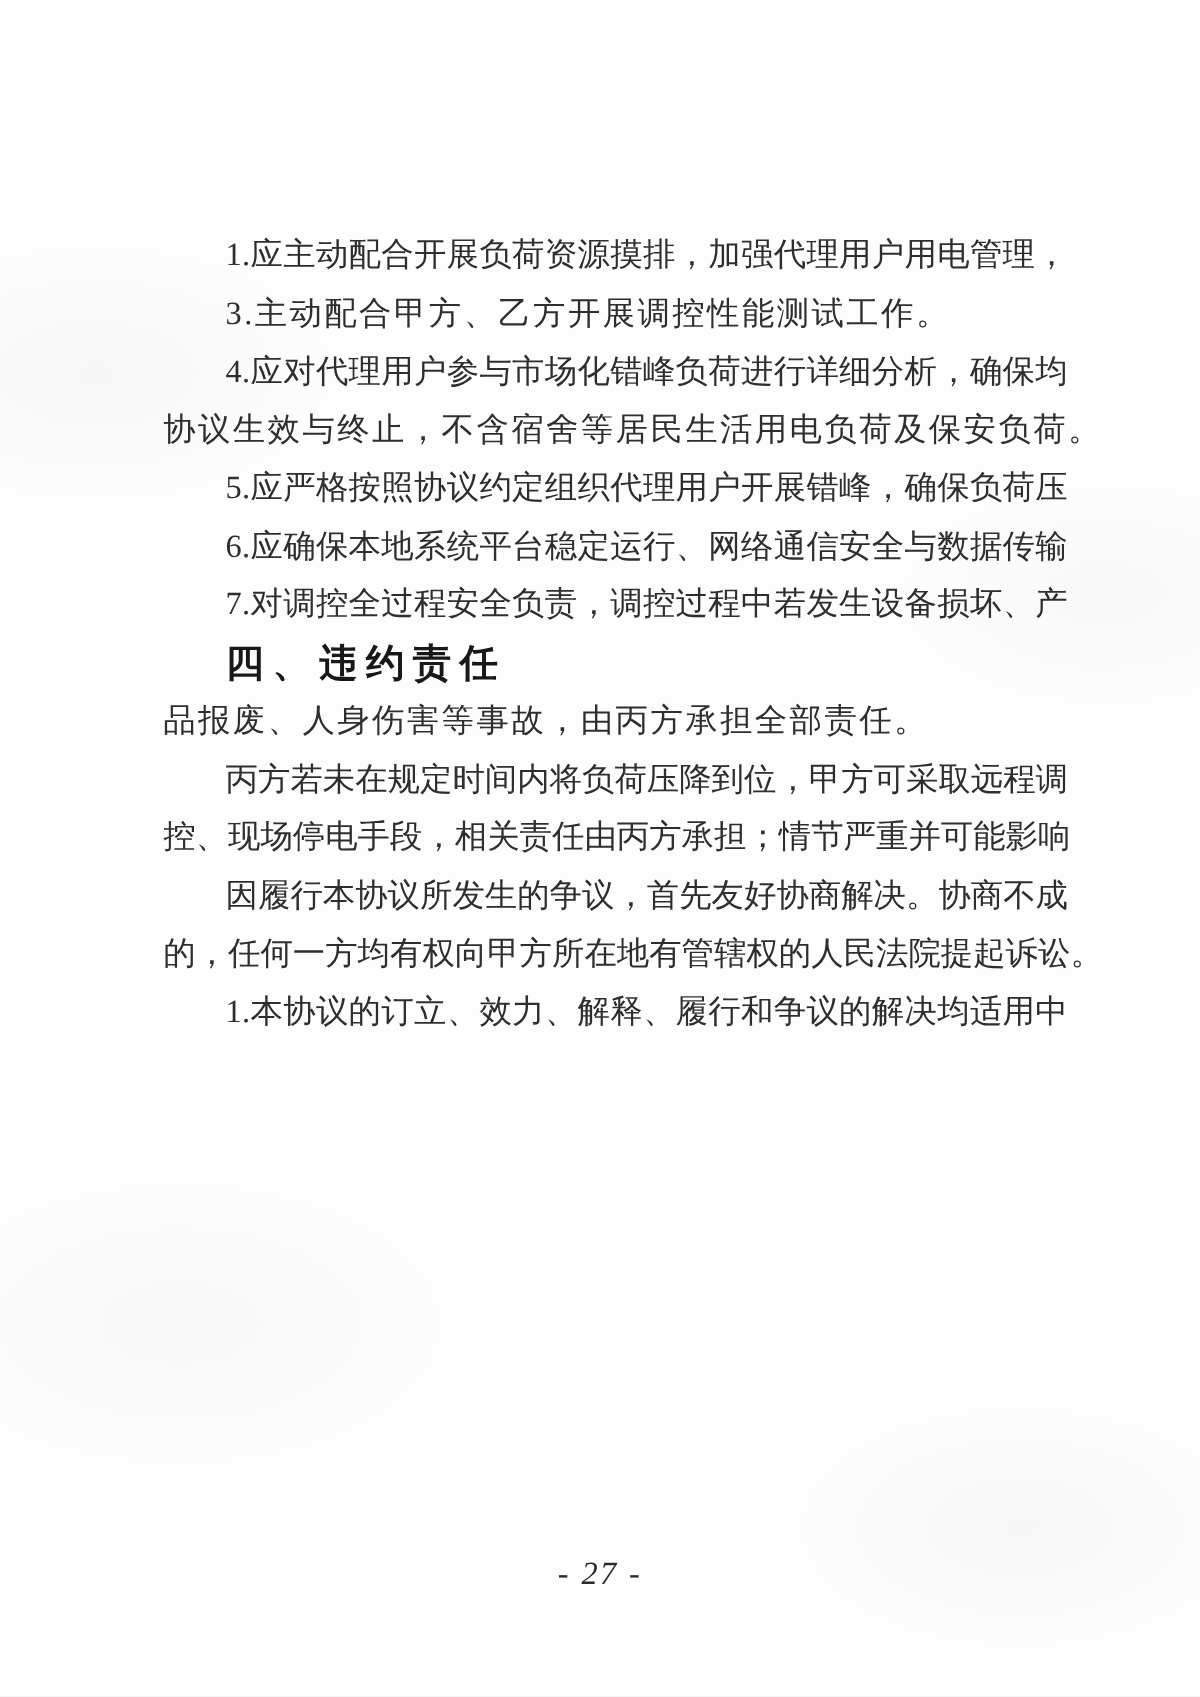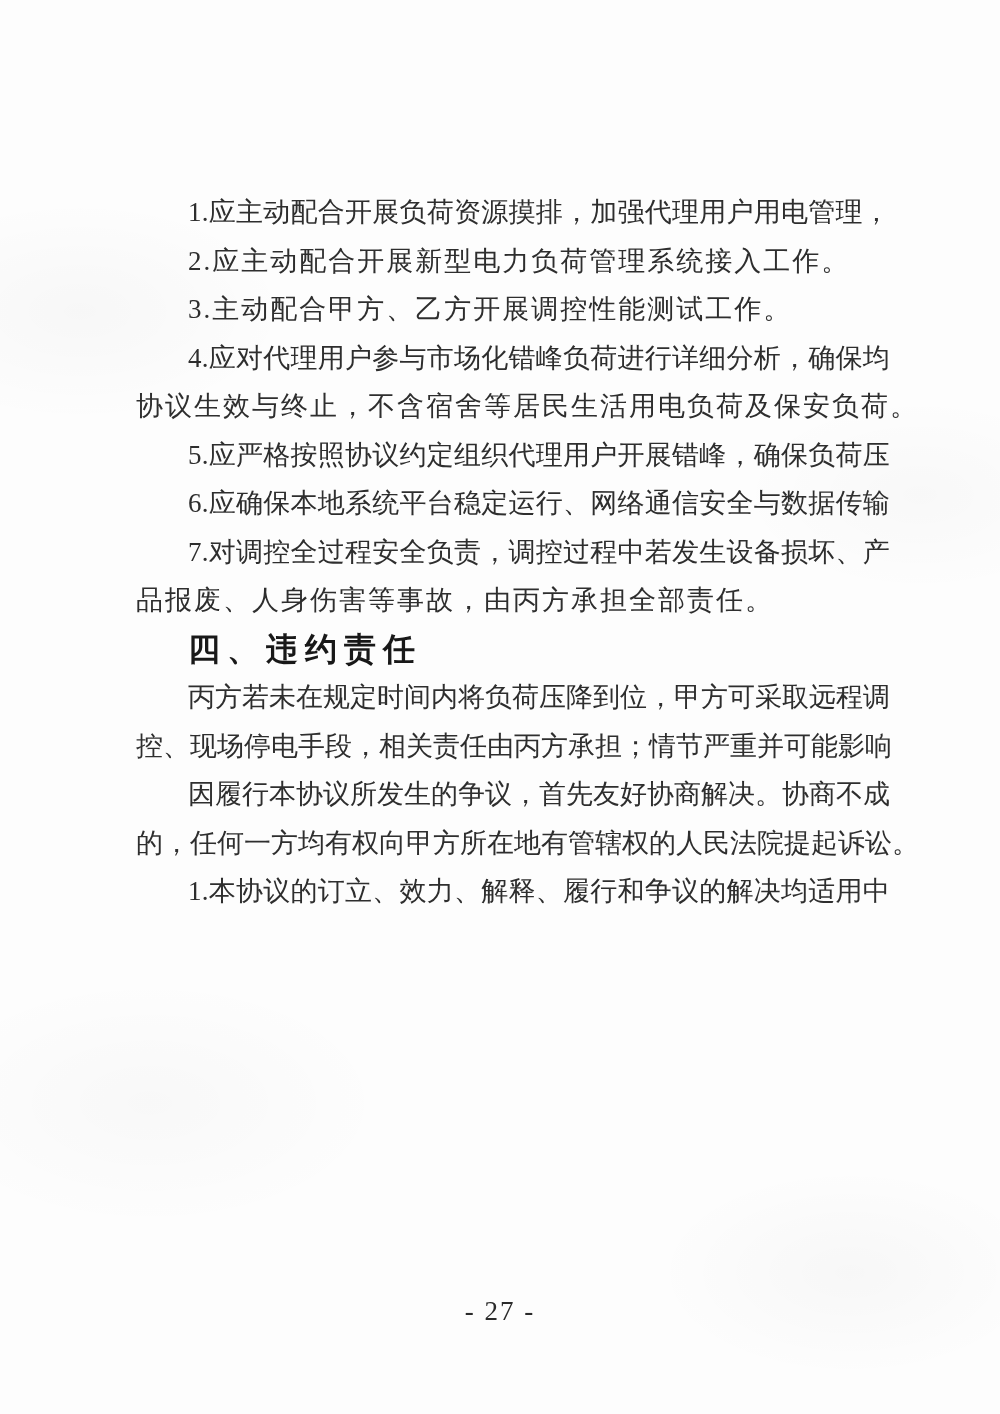--- a/index.html
+++ b/index.html
@@ -65,20 +65,21 @@
   }
   .footer {
     position: absolute;
     top: 1296px;
     left: 0;
     width: 1000px;
     text-align: center;
     font-size: 27px;
     color: #2b2b2b;
     letter-spacing: 2px;
+    font-style: italic;
   }
 </style>
 </head>
 <body>
 
 <div class="page">
   <div class="content">
     <div class="line indent justify">
         <span>1</span>
         <span>.</span>
@@ -101,21 +102,20 @@
         <span>代</span>
         <span>理</span>
         <span>用</span>
         <span>户</span>
         <span>用</span>
         <span>电</span>
         <span>管</span>
         <span>理</span>
         <span>，</span>
       </div>
-    <div class="line indent">2.应主动配合开展新型电力负荷管理系统接入工作。</div>
     <div class="line indent">3.主动配合甲方、乙方开展调控性能测试工作。</div>
     <div class="line indent justify">
         <span>4</span>
         <span>.</span>
         <span>应</span>
         <span>对</span>
         <span>代</span>
         <span>理</span>
         <span>用</span>
         <span>户</span>
@@ -220,22 +220,22 @@
         <span>若</span>
         <span>发</span>
         <span>生</span>
         <span>设</span>
         <span>备</span>
         <span>损</span>
         <span>坏</span>
         <span>、</span>
         <span>产</span>
       </div>
+    <div class="line heading indent">四、违约责任</div>
     <div class="line">品报废、人身伤害等事故，由丙方承担全部责任。</div>
-    <div class="line heading indent">四、违约责任</div>
     <div class="line indent justify">
         <span>丙</span>
         <span>方</span>
         <span>若</span>
         <span>未</span>
         <span>在</span>
         <span>规</span>
         <span>定</span>
         <span>时</span>
         <span>间</span>

